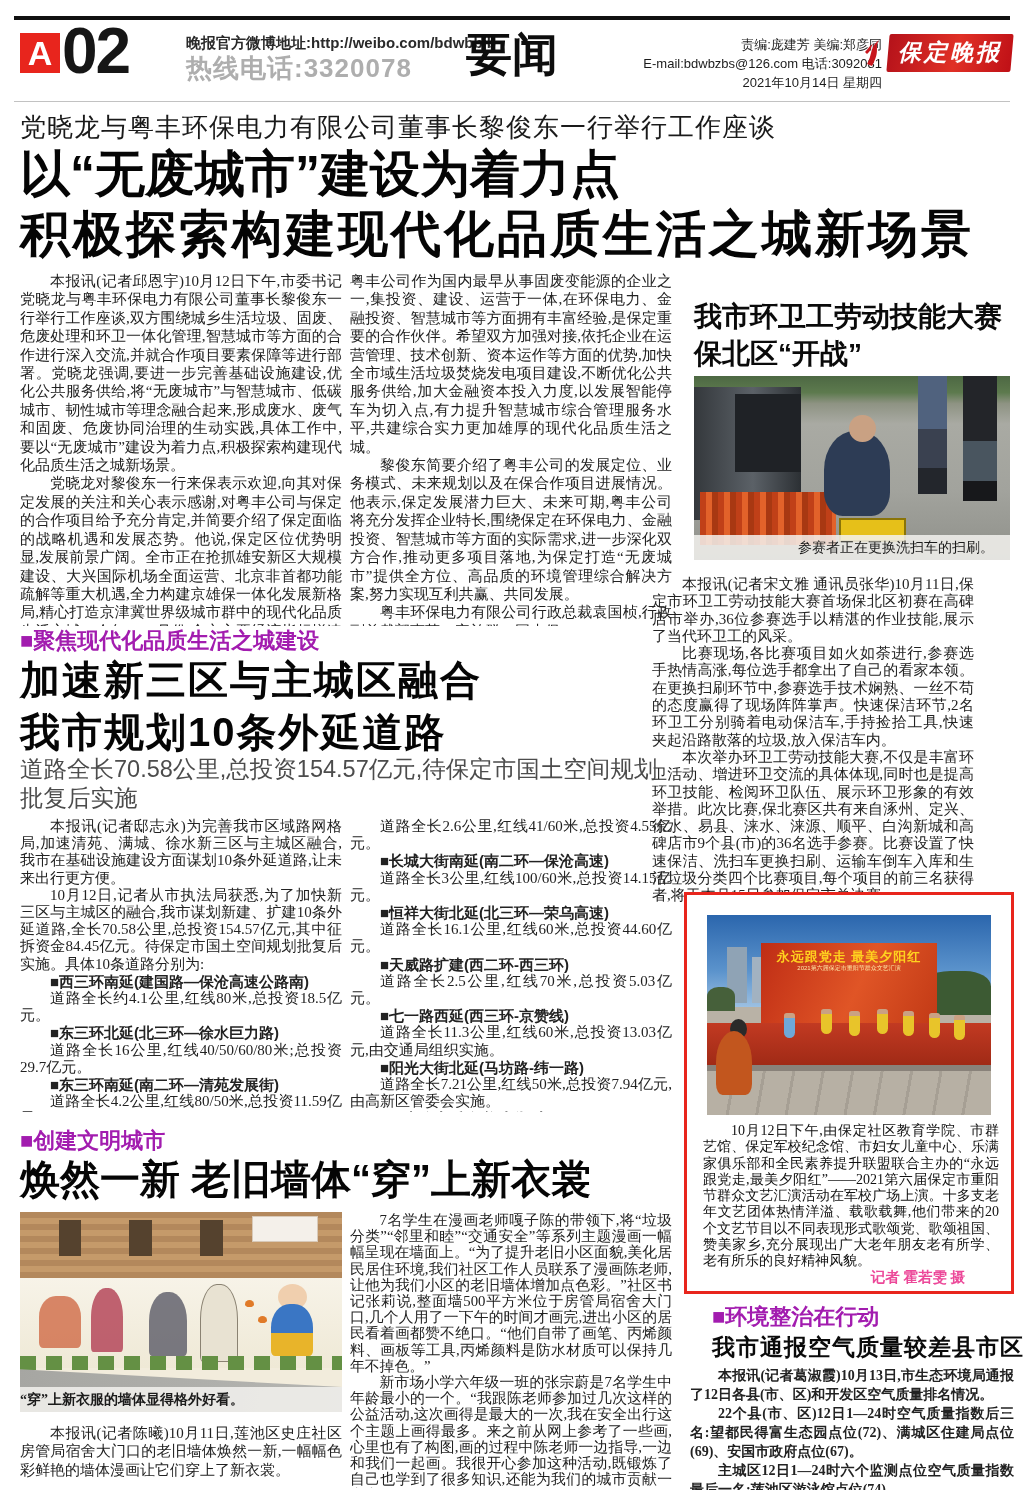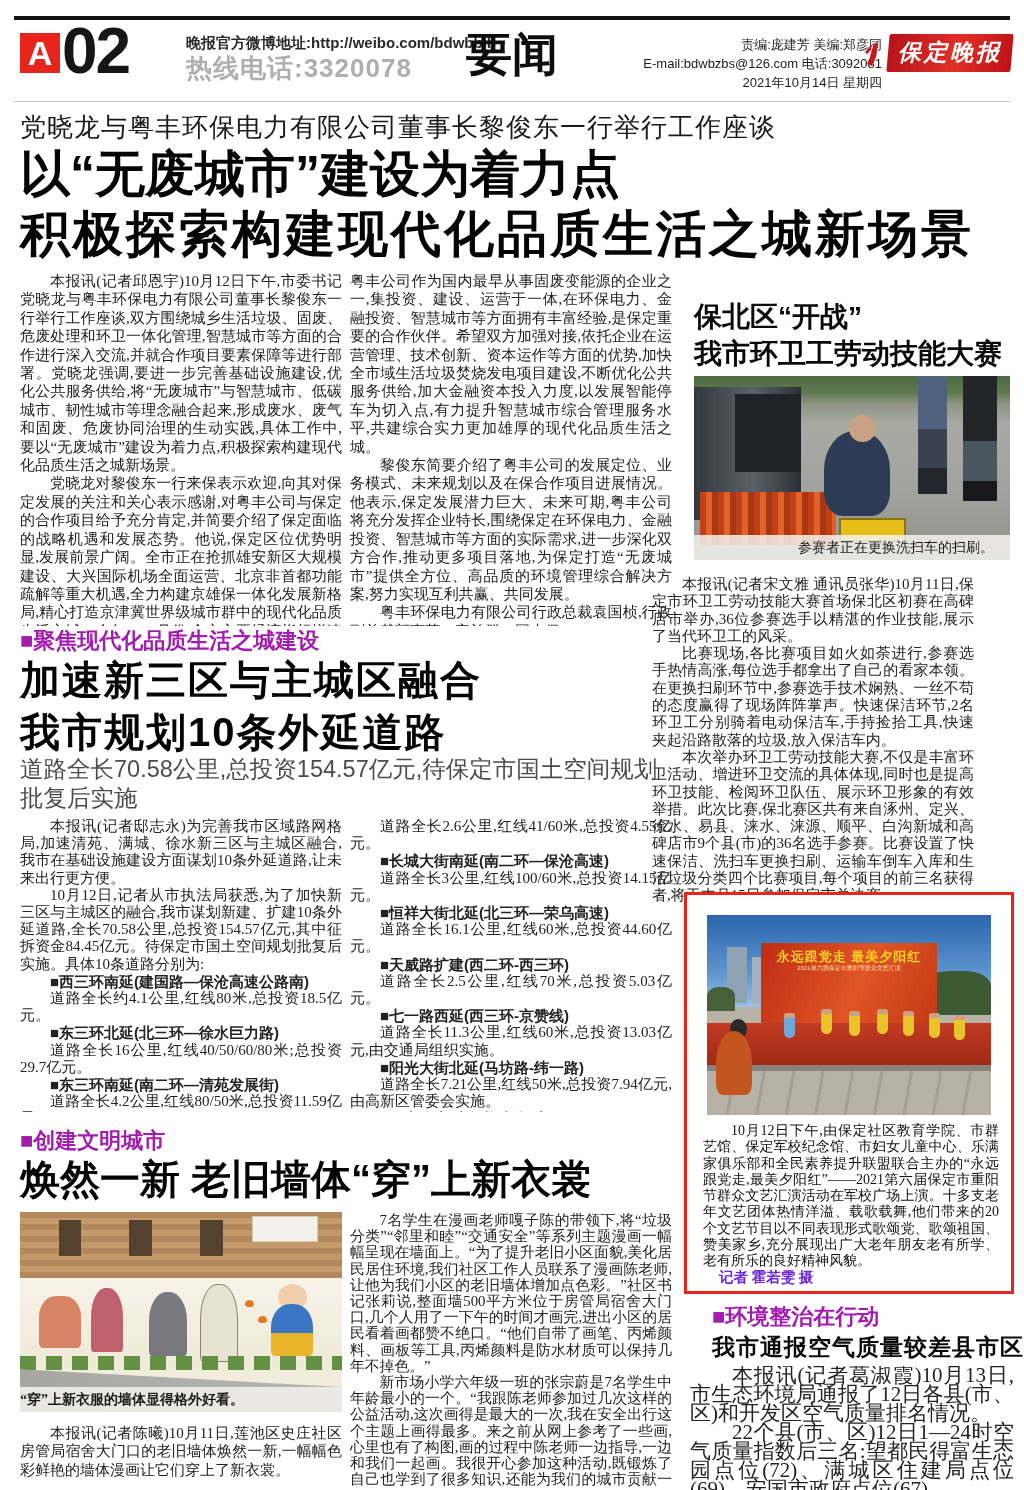--- a/index.html
+++ b/index.html
@@ -65,26 +65,26 @@
   .st-carpet{left:0;top:54%;width:100%;height:21%;background:linear-gradient(180deg,#c23a22,#a02a16);}
   .st-curb{left:0;top:75%;width:100%;height:3%;background:#89827a;}
   .st-pave{left:0;top:78%;width:100%;height:22%;background:repeating-linear-gradient(100deg,#b7b0a4 0 26px,#a69f94 26px 29px);}
   .st-dancer{position:absolute;width:11px;height:25px;border-radius:4px 4px 8px 8px;
              background:linear-gradient(180deg,#caa183 18%,#e8c42a 18%);}
   .st-dancer.blue{background:linear-gradient(180deg,#caa183 18%,#6fa8d8 18%);}
   .st-photog{left:3%;top:58%;width:13%;height:32%;background:#c2561e;border-radius:50% 50% 18% 18%;}
   .st-photog-head{left:8%;top:52%;width:6%;height:10%;background:#2a2a2a;border-radius:50%;}
   .stage-cap{left:16px;right:12px;top:228px;font-size:14px;line-height:16.3px;}
   .stage-cap p{margin:0;text-indent:2em;text-align:justify;color:#101010;}
-  .stage-credit{left:32px;right:46px;top:374px;text-align:left;font:bold 14.5px/16px "Liberation Serif",serif;color:#6d28d9;}
+  .stage-credit{left:16px;right:46px;top:374px;text-align:right;font:bold 14.5px/16px "Liberation Serif",serif;color:#ec4899;}
   
   .air-label,.roads-label,.mural-label{font:bold 22px/26px "Liberation Sans",sans-serif;color:#a21caf;}
   .air-label{left:712px;top:1304px;}
   .air-h2{left:712px;top:1332px;font:bold 23px/30px "Liberation Sans",sans-serif;color:#0a0a0a;letter-spacing:1px;}
-  .air-body{left:690px;top:1366px;width:324px;height:124px;font-size:21px;line-height:19px;overflow:hidden;}
+  .air-body{left:690px;top:1366px;width:324px;height:124px;font-size:14px;line-height:19px;overflow:hidden;font-weight:bold;}
   
   .roads-label{left:20px;top:628px;}
   .roads-h2a{left:20px;top:656px;}
   .roads-h2b{left:20px;top:708px;}
   .h2{font:bold 40px/48px "Liberation Sans",sans-serif;color:#050505;letter-spacing:2px;}
   .roads-sub{left:20px;top:755px;width:656px;font:23.5px/28.5px "Liberation Sans",sans-serif;color:#4c4c4c;}
   .rcol{width:322px;height:294px;font-size:15px;line-height:17.2px;overflow:hidden;}
   .rcol1{left:20px;top:818px;} .rcol2{left:350px;top:818px;}
   
   .mural-label{left:20px;top:1128px;}
@@ -139,22 +139,22 @@
       <p>本报讯(记者邱恩宇)10月12日下午,市委书记党晓龙与粤丰环保电力有限公司董事长黎俊东一行举行工作座谈,双方围绕城乡生活垃圾、固废、危废处理和环卫一体化管理,智慧城市等方面的合作进行深入交流,并就合作项目要素保障等进行部署。党晓龙强调,要进一步完善基础设施建设,优化公共服务供给,将“无废城市”与智慧城市、低碳城市、韧性城市等理念融合起来,形成废水、废气和固废、危废协同治理的生动实践,具体工作中,要以“无废城市”建设为着力点,积极探索构建现代化品质生活之城新场景。</p>
       <p>党晓龙对黎俊东一行来保表示欢迎,向其对保定发展的关注和关心表示感谢,对粤丰公司与保定的合作项目给予充分肯定,并简要介绍了保定面临的战略机遇和发展态势。他说,保定区位优势明显,发展前景广阔。全市正在抢抓雄安新区大规模建设、大兴国际机场全面运营、北京非首都功能疏解等重大机遇,全力构建京雄保一体化发展新格局,精心打造京津冀世界级城市群中的现代化品质生活之城。今年1—9月份,全市主要经济指标增速均居全省前列,各项工作卓有成效。</p>
     </div>
   <div class="abs bodycol mcol mcol2">
       <p class="cont">粤丰公司作为国内最早从事固废变能源的企业之一,集投资、建设、运营于一体,在环保电力、金融投资、智慧城市等方面拥有丰富经验,是保定重要的合作伙伴。希望双方加强对接,依托企业在运营管理、技术创新、资本运作等方面的优势,加快全市域生活垃圾焚烧发电项目建设,不断优化公共服务供给,加大金融资本投入力度,以发展智能停车为切入点,有力提升智慧城市综合管理服务水平,共建综合实力更加雄厚的现代化品质生活之城。</p>
       <p>黎俊东简要介绍了粤丰公司的发展定位、业务模式、未来规划以及在保合作项目进展情况。他表示,保定发展潜力巨大、未来可期,粤丰公司将充分发挥企业特长,围绕保定在环保电力、金融投资、智慧城市等方面的实际需求,进一步深化双方合作,推动更多项目落地,为保定打造“无废城市”提供全方位、高品质的环境管理综合解决方案,努力实现互利共赢、共同发展。</p>
       <p>粤丰环保电力有限公司行政总裁袁国桢,行政副总裁郭惠莲、宋兰群一同来保。</p>
     </div>
 
   <div class="abs san-title">
+    <div>我市环卫工劳动技能大赛</div>
     <div>保北区“开战”</div>
-    <div>我市环卫工劳动技能大赛</div>
   </div>
   <div class="abs photo san-photo">
     <div class="abs sp-truck"></div>
     <div class="abs sp-hopper"></div>
     <div class="abs sp-brushes"></div>
     <div class="abs sp-worker"></div>
     <div class="abs sp-head"></div>
     <div class="abs sp-toolbox"></div>
     <div class="abs sp-fig1"></div>
     <div class="abs sp-fig2"></div>

